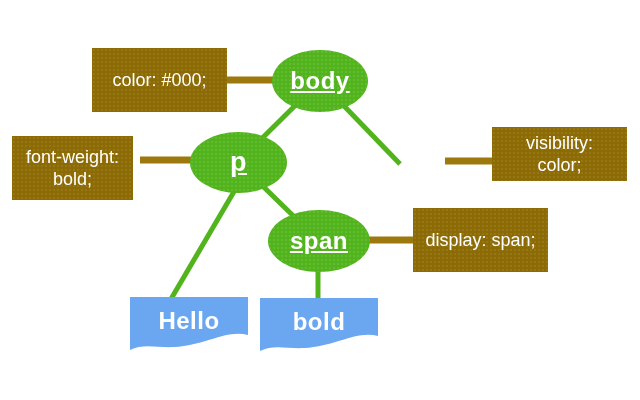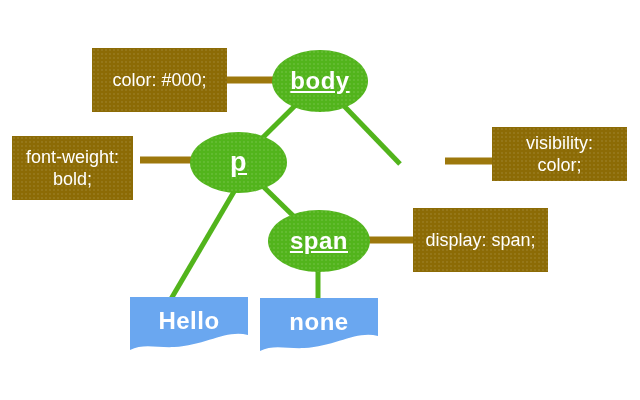--- a/index.html
+++ b/index.html
@@ -146,16 +146,16 @@
     <svg viewBox="0 0 118 56" preserveAspectRatio="none">
       <path class="flag-shape" d="M0 0 H118 V38 C97 32 76 48 44 50 C28 51 13 46 0 53 Z"></path>
     </svg>
     <span class="flag-label">Hello</span>
   </div>
 
   <div class="flag flag-world">
     <svg viewBox="0 0 118 56" preserveAspectRatio="none">
       <path class="flag-shape" d="M0 0 H118 V38 C97 32 76 48 44 50 C28 51 13 46 0 53 Z"></path>
     </svg>
-    <span class="flag-label">none</span>
+    <span class="flag-label">bold</span>
   </div>
 
 </div>
 
 </body></html>

